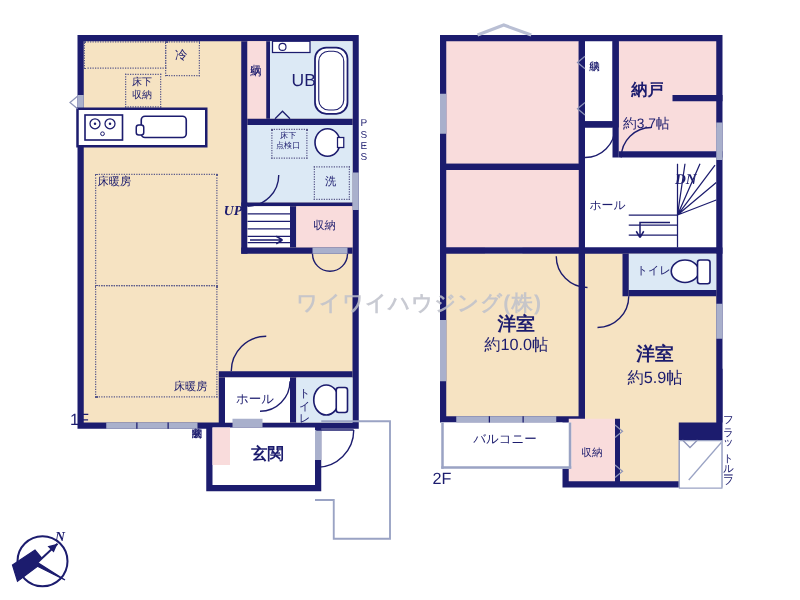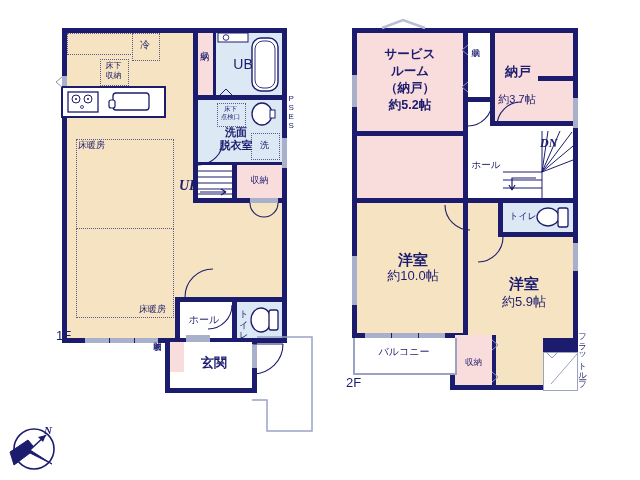--- a/index.html
+++ b/index.html
@@ -113,53 +113,48 @@
 
   <div class="lbl" style="left:132px;top:39px;width:26px;font-size:10px;">冷</div>
   <div class="lbl" style="left:98px;top:61px;width:31px;font-size:8px;">床下
 収納</div>
   <div class="lbl" style="left:78px;top:140px;font-size:9px;">床暖房</div>
   <div class="lbl" style="left:139px;top:304px;font-size:9px;">床暖房</div>
   <div class="lbl vert" style="left:199px;top:44px;font-size:9px;">収納</div>
   <div class="lbl" style="left:228px;top:56px;width:30px;font-size:14px;">UB</div>
   <div class="lbl" style="left:217px;top:105px;width:27px;font-size:6.5px;">床下
 点検口</div>
-  <div class="lbl" style="left:210px;top:126px;width:52px;font-size:11px;font-weight:bold;">洗面
-脱衣室</div>
   <div class="lbl" style="left:251px;top:140px;width:27px;font-size:9px;">洗</div>
   <div class="lbl vert" style="left:286px;top:94px;font-size:8px;letter-spacing:0;">PS・ES</div>
-  <div class="lbl ital" style="left:179px;top:178px;font-size:14px;">UP</div>
+  <div class="lbl ital" style="left:179px;top:163px;font-size:11px;">UP</div>
   <div class="lbl" style="left:237px;top:175px;width:45px;font-size:9px;">収納</div>
   <div class="lbl" style="left:180px;top:314px;width:48px;font-size:10px;">ホール</div>
   <div class="lbl vert" style="left:238px;top:304px;font-size:9px;letter-spacing:0;">トイレ</div>
   <div class="lbl vert" style="left:152px;top:336px;font-size:8px;letter-spacing:0;">玄関収納</div>
   <div class="lbl" style="left:186px;top:355px;width:56px;font-size:13px;font-weight:bold;">玄関</div>
   <div class="lbl" style="left:56px;top:328px;font-size:13px;">1F</div>
 
-  <div class="lbl" style="left:362px;top:46px;width:96px;font-size:12.5px;font-weight:bold;line-height:1.35;">サービス
-ルーム
-（納戸）
-約5.2帖</div>
   <div class="lbl vert" style="left:471px;top:42px;font-size:8.5px;letter-spacing:0;">収納</div>
   <div class="lbl" style="left:495px;top:64px;width:46px;font-size:13px;font-weight:bold;">納戸</div>
   <div class="lbl" style="left:491px;top:81px;width:52px;font-size:11px;margin-top:12px;">約3.7帖</div>
   <div class="lbl" style="left:466px;top:159px;width:40px;font-size:9.5px;">ホール</div>
   <div class="lbl ital" style="left:540px;top:136px;font-size:12px;">DN</div>
   <div class="lbl" style="left:505px;top:211px;width:36px;font-size:9px;">トイレ</div>
   <div class="lbl" style="left:383px;top:251px;width:60px;font-size:15px;font-weight:bold;">洋室</div>
   <div class="lbl" style="left:378px;top:268px;width:70px;font-size:13px;">約10.0帖</div>
   <div class="lbl" style="left:494px;top:275px;width:60px;font-size:15px;font-weight:bold;">洋室</div>
   <div class="lbl" style="left:489px;top:294px;width:70px;font-size:13px;">約5.9帖</div>
   <div class="lbl" style="left:368px;top:346px;width:72px;font-size:10px;">バルコニー</div>
   <div class="lbl" style="left:455px;top:357px;width:37px;font-size:8.5px;">収納</div>
   <div class="lbl vert" style="left:578px;top:327px;font-size:8.5px;letter-spacing:0;">フラットルーフ</div>
   <div class="lbl" style="left:346px;top:375px;font-size:13px;">2F</div>
 
   <div class="lbl ital" style="left:44px;top:424px;font-size:11px;">N</div>
 
+  <div class="wm" style="left:237px;top:231px;">ワイワイハウジング(株)</div>
 
   <svg class="overlay" width="640" height="480" viewBox="0 0 640 480">
 
     <g>
       <rect x="62" y="87" width="103" height="30" fill="#ffffff" stroke="#1c1c6e" stroke-width="2"></rect>
       <g>
         <rect x="68" y="92" width="30" height="20" fill="#fff" stroke="#1c1c6e" stroke-width="1.3"></rect>
         <circle cx="76" cy="99" r="4" fill="none" stroke="#1c1c6e" stroke-width="1"></circle>
         <circle cx="88" cy="99" r="4" fill="none" stroke="#1c1c6e" stroke-width="1"></circle>
         <circle cx="76" cy="99" r="1" fill="#1c1c6e"></circle>

